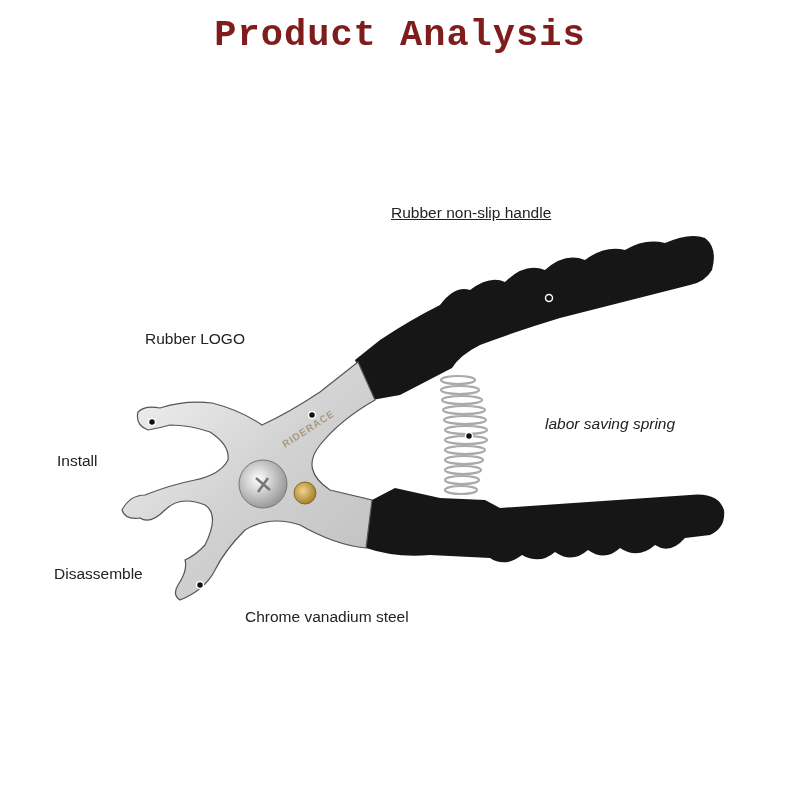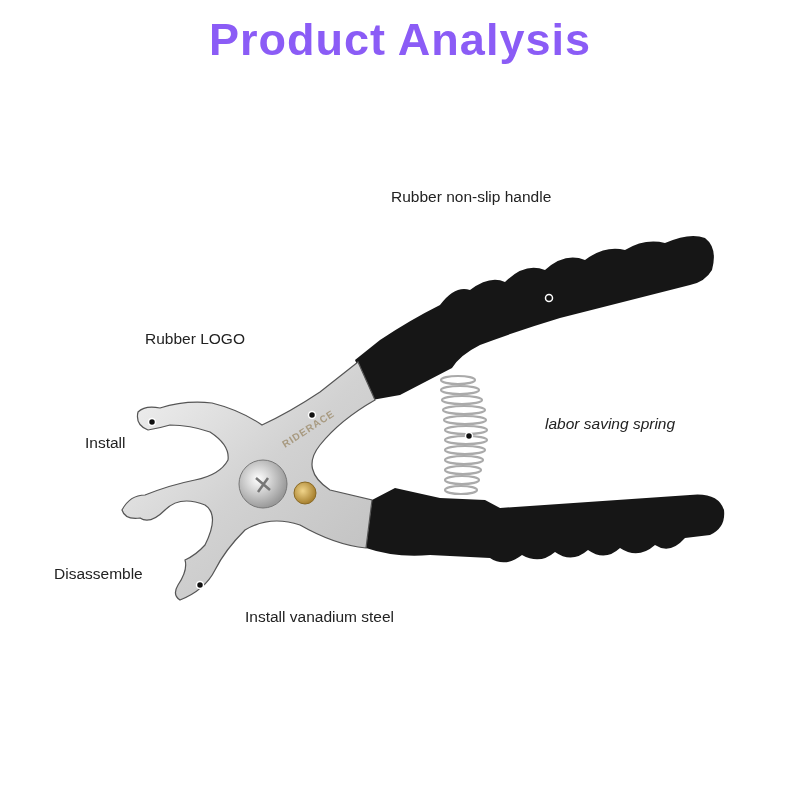--- a/index.html
+++ b/index.html
@@ -1,20 +1,20 @@
 <!DOCTYPE html>
 <html><head>
 <meta charset="utf-8">
 <style>
   html, body { margin: 0; padding: 0; background: #ffffff; }
   body { width: 800px; height: 800px; position: relative; overflow: hidden; font-family: "Liberation Sans", sans-serif; }
   .title {
     position: absolute; left: 0; top: 14px; width: 800px; text-align: center;
-    font-family: Liberation Sans, sans-serif; font-weight: bold; font-size: 45px;
-    letter-spacing: 1px; color: #8b5cf6;
+    font-family: Liberation Mono, monospace; font-weight: bold; font-size: 37px;
+    letter-spacing: 1px; color: #7f1d1d;
   }
   .label {
     position: absolute; font-family: "Liberation Sans", sans-serif; font-size: 15.5px;
     color: #222222; white-space: nowrap;
   }
   svg.product { position: absolute; left: 0; top: 0; }
   .dot { fill: #111111; stroke: #ffffff; stroke-width: 1.5; }
 </style>
 </head>
 <body>
@@ -69,18 +69,18 @@
     <circle cx="305" cy="493" r="11" fill="url(#brassGrad)" stroke="#8a6a25" stroke-width="1"></circle>
   </g>
 
   <circle class="dot" cx="549" cy="298" r="3.5"></circle>
   <circle class="dot" cx="312" cy="415" r="3.5"></circle>
   <circle class="dot" cx="152" cy="422" r="3.5"></circle>
   <circle class="dot" cx="469" cy="436" r="3.5"></circle>
   <circle class="dot" cx="200" cy="585" r="3.5"></circle>
 </svg>
 
-<div class="label" style="left:391px; top:188px;">Rubber non-slip handle</div>
+<div class="label" style="left:391px; top:204px;text-decoration:underline;">Rubber non-slip handle</div>
 <div class="label" style="left:145px; top:330px;">Rubber LOGO</div>
-<div class="label" style="left:57px; top:434px;margin-left:28px;">Install</div>
+<div class="label" style="left:57px; top:452px;">Install</div>
 <div class="label" style="left:545px; top:415px;font-style:italic;">labor saving spring</div>
 <div class="label" style="left:54px; top:557px;margin-top:8px;">Disassemble</div>
-<div class="label" style="left:245px; top:608px;">Install vanadium steel</div>
+<div class="label" style="left:245px; top:608px;">Chrome vanadium steel</div>
 
 </body></html>

